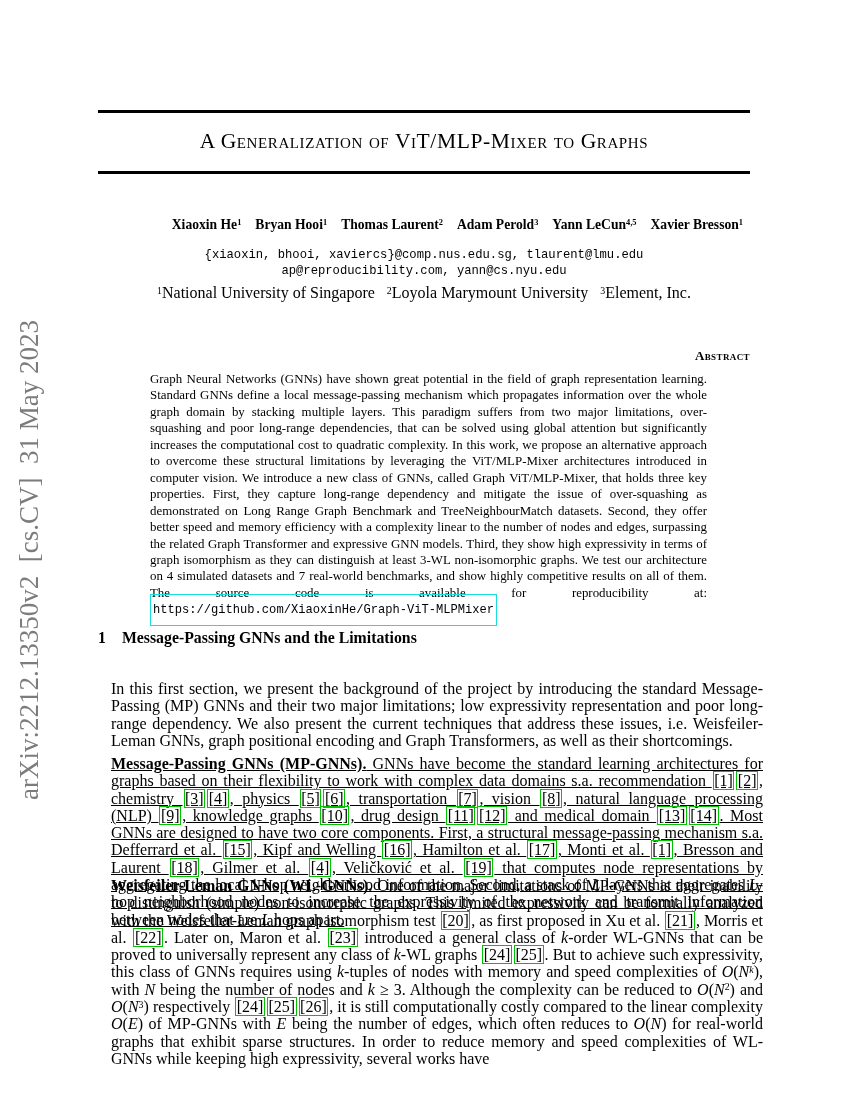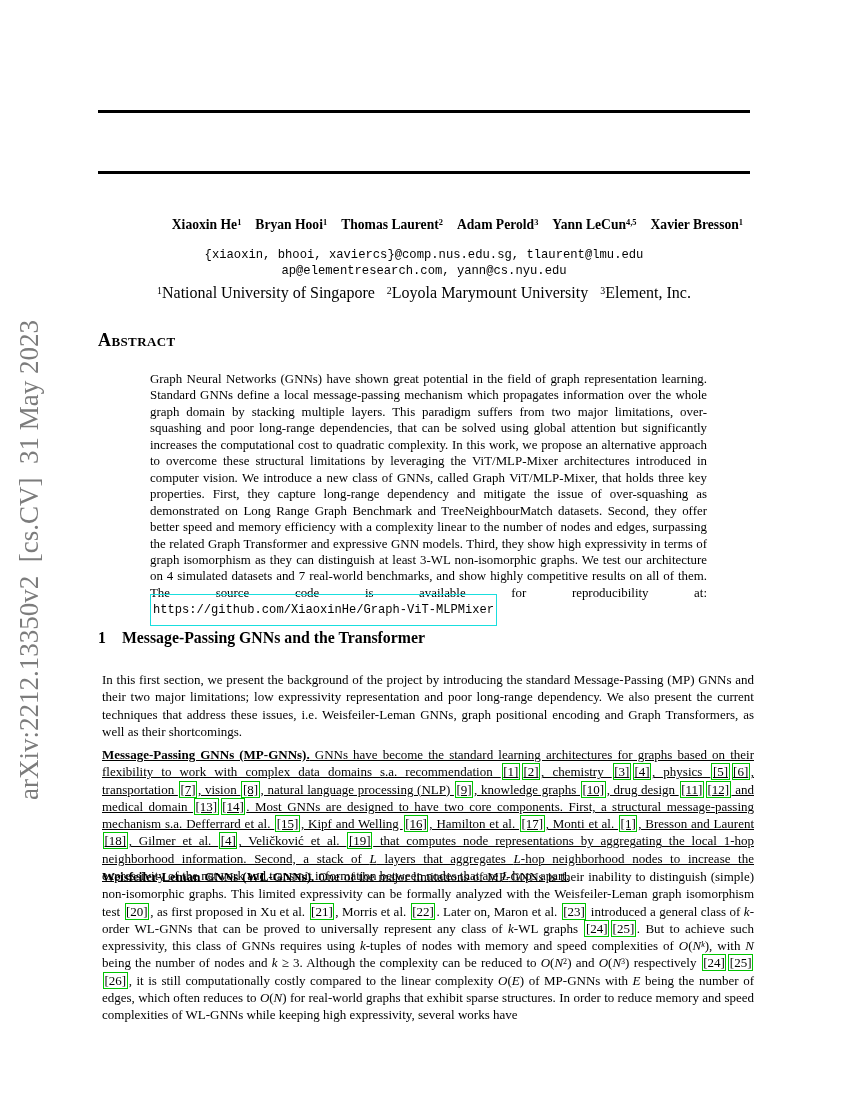--- a/index.html
+++ b/index.html
@@ -30,32 +30,32 @@
     position:absolute;left:0;width:100%;text-align:center;
     font-family:Liberation Mono, monospace;font-size:12.2px;white-space:pre;
   }
   .email.line1{top:248px;}
   .email.line2{top:264px;}
   .affil-line{position:absolute;left:0;width:100%;text-align:center;font-size:16px;}
   .affil-line.line1{top:284px;}
   .affil-line.line2{top:301px;}
   .affil{margin:0 6px;white-space:nowrap;}
   .abstract-heading{
-    position:absolute;top:330px;left:0;width:100%;text-align:left;
-    font-weight:bold;font-variant:small-caps;font-size:18px;letter-spacing:0.4px;
+    position:absolute;top:348px;left:0;width:100%;text-align:right;
+    font-weight:bold;font-variant:small-caps;font-size:13px;letter-spacing:0.4px;
   }
   .abstract-body{
     position:absolute;top:371px;left:52px;width:557px;
     font-size:12.9px;line-height:16.45px;text-align:justify;
   }
   .section-heading{position:absolute;top:629px;left:0;font-size:15.8px;font-weight:bold;}
   .sec-num{margin-right:16px;}
   .body-para{
-    position:absolute;left:0;width:652px;margin:4px;
-    font-size:13px;line-height:17.3px;text-align:justify;
+    position:absolute;left:0;width:652px;margin:13px;
+    font-size:16px;line-height:17.3px;text-align:justify;
   }
   .para-1{top:667px;}
   .para-2{top:742px;text-decoration:underline;}
   .para-3{top:864px;}
   .cite{border:1px solid #00c400;padding:0 0.5px;margin:0 1px;}
   .link-box{
     font-family:"Liberation Mono", monospace;font-size:12.1px;
     border:1.5px solid #19dede;padding:8px 2px;white-space:nowrap;
   }
   .math{font-style:italic;}
@@ -64,35 +64,36 @@
 </head>
 <body>
 
 <div class="page">
 
   <div class="arxiv-strip">arXiv:2212.13350v2  [cs.CV]  31 May 2023</div>
 
   <div class="content">
 
     <div class="rule rule-top"></div>
+    <h1 class="paper-title">A Generalization of ViT/MLP-Mixer to Graphs</h1>
     <div class="rule rule-bottom"></div>
 
     <div class="authors"><span class="author">Xiaoxin He<sup>1</sup></span><span class="author">Bryan Hooi<sup>1</sup></span><span class="author">Thomas Laurent<sup>2</sup></span><span class="author">Adam Perold<sup>3</sup></span><span class="author">Yann LeCun<sup>4,5</sup></span><span class="author">Xavier Bresson<sup>1</sup></span></div>
 
     <div class="email line1">{xiaoxin, bhooi, xaviercs}@comp.nus.edu.sg, tlaurent@lmu.edu</div>
-    <div class="email line2">ap@elementresearch.com, yann@cs.nyu.edu</div>
+    <div class="email line2">ap@reproducibility.com, yann@cs.nyu.edu</div>
 
     <div class="affil-line line1"><span class="affil"><sup>1</sup>National University of Singapore</span><span class="affil"><sup>2</sup>Loyola Marymount University</span><span class="affil"><sup>3</sup>Element, Inc.</span></div>
 
     <div class="abstract-heading">Abstract</div>
 
     <div class="abstract-body">Graph Neural Networks (GNNs) have shown great potential in the field of graph representation learning. Standard GNNs define a local message-passing mechanism which propagates information over the whole graph domain by stacking multiple layers. This paradigm suffers from two major limitations, over-squashing and poor long-range dependencies, that can be solved using global attention but significantly increases the computational cost to quadratic complexity. In this work, we propose an alternative approach to overcome these structural limitations by leveraging the ViT/MLP-Mixer architectures introduced in computer vision. We introduce a new class of GNNs, called Graph ViT/MLP-Mixer, that holds three key properties. First, they capture long-range dependency and mitigate the issue of over-squashing as demonstrated on Long Range Graph Benchmark and TreeNeighbourMatch datasets. Second, they offer better speed and memory efficiency with a complexity linear to the number of nodes and edges, surpassing the related Graph Transformer and expressive GNN models. Third, they show high expressivity in terms of graph isomorphism as they can distinguish at least 3-WL non-isomorphic graphs. We test our architecture on 4 simulated datasets and 7 real-world benchmarks, and show highly competitive results on all of them. The source code is available for reproducibility at: <span class="link-box">https://github.com/XiaoxinHe/Graph-ViT-MLPMixer</span></div>
 
     <div class="section-heading">
-      <span class="sec-num">1</span><span class="sec-title">Message-Passing GNNs and the Transformer</span>
+      <span class="sec-num">1</span><span class="sec-title">Message-Passing GNNs and the Limitations</span>
     </div>
 
     <p class="body-para para-1">In this first section, we present the background of the project by introducing the standard Message-Passing (MP) GNNs and their two major limitations; low expressivity representation and poor long-range dependency. We also present the current techniques that address these issues, i.e. Weisfeiler-Leman GNNs, graph positional encoding and Graph Transformers, as well as their shortcomings.</p>
 
     <p class="body-para para-2"><span class="rich-b">Message-Passing GNNs (MP-GNNs).</span> GNNs have become the standard learning architectures for graphs based on their flexibility to work with complex data domains s.a. recommendation <span class="cite">[1]</span><span class="cite">[2]</span>, chemistry <span class="cite">[3]</span><span class="cite">[4]</span>, physics <span class="cite">[5]</span><span class="cite">[6]</span>, transportation <span class="cite">[7]</span>, vision <span class="cite">[8]</span>, natural language processing (NLP) <span class="cite">[9]</span>, knowledge graphs <span class="cite">[10]</span>, drug design <span class="cite">[11]</span><span class="cite">[12]</span> and medical domain <span class="cite">[13]</span><span class="cite">[14]</span>. Most GNNs are designed to have two core components. First, a structural message-passing mechanism s.a. Defferrard et al. <span class="cite">[15]</span>, Kipf and Welling <span class="cite">[16]</span>, Hamilton et al. <span class="cite">[17]</span>, Monti et al. <span class="cite">[1]</span>, Bresson and Laurent <span class="cite">[18]</span>, Gilmer et al. <span class="cite">[4]</span>, Veličković et al. <span class="cite">[19]</span> that computes node representations by aggregating the local 1-hop neighborhood information. Second, a stack of <span class="math">L</span> layers that aggregates <span class="math">L</span>-hop neighborhood nodes to increase the expressivity of the network and transmit information between nodes that are <span class="math">L</span> hops apart.</p>
 
     <p class="body-para para-3"><span class="rich-b">Weisfeiler-Leman GNNs (WL-GNNs).</span> One of the major limitations of MP-GNNs is their inability to distinguish (simple) non-isomorphic graphs. This limited expressivity can be formally analyzed with the Weisfeiler-Leman graph isomorphism test <span class="cite">[20]</span>, as first proposed in Xu et al. <span class="cite">[21]</span>, Morris et al. <span class="cite">[22]</span>. Later on, Maron et al. <span class="cite">[23]</span> introduced a general class of <span class="math">k</span>-order WL-GNNs that can be proved to universally represent any class of <span class="math">k</span>-WL graphs <span class="cite">[24]</span><span class="cite">[25]</span>. But to achieve such expressivity, this class of GNNs requires using <span class="math">k</span>-tuples of nodes with memory and speed complexities of <span class="math">O</span>(<span class="math">N</span><sup class="math">k</sup>), with <span class="math">N</span> being the number of nodes and <span class="math">k</span> ≥ 3. Although the complexity can be reduced to <span class="math">O</span>(<span class="math">N</span><sup>2</sup>) and <span class="math">O</span>(<span class="math">N</span><sup>3</sup>) respectively <span class="cite">[24]</span><span class="cite">[25]</span><span class="cite">[26]</span>, it is still computationally costly compared to the linear complexity <span class="math">O</span>(<span class="math">E</span>) of MP-GNNs with <span class="math">E</span> being the number of edges, which often reduces to <span class="math">O</span>(<span class="math">N</span>) for real-world graphs that exhibit sparse structures. In order to reduce memory and speed complexities of WL-GNNs while keeping high expressivity, several works have</p>
 
   </div>
 </div>

